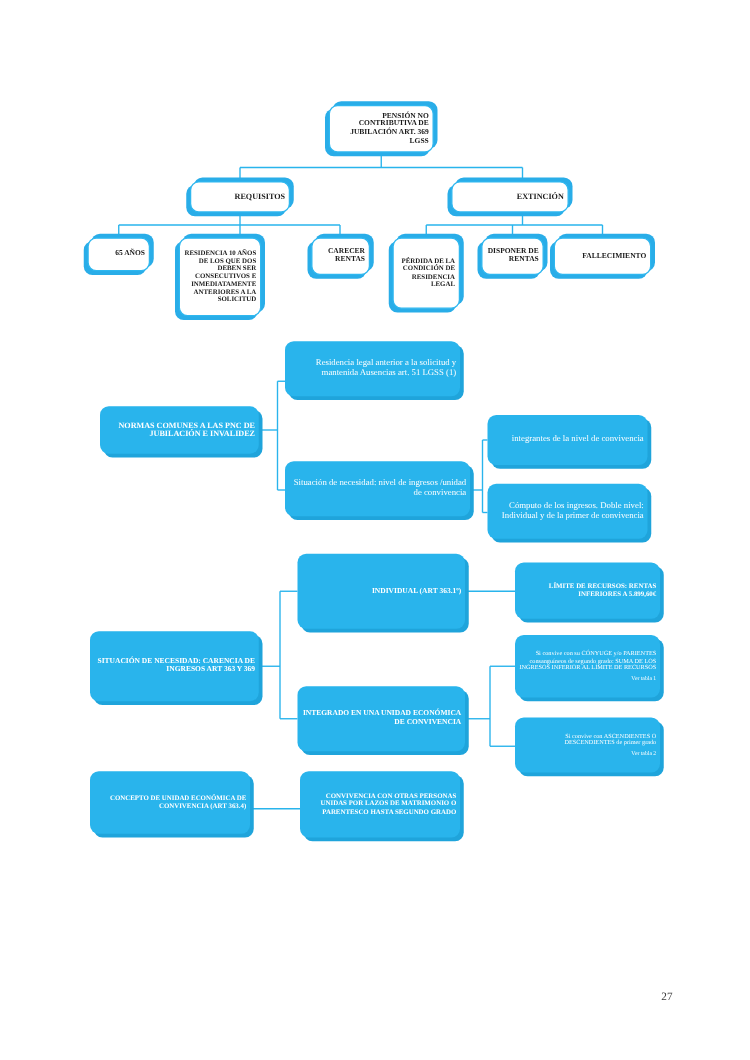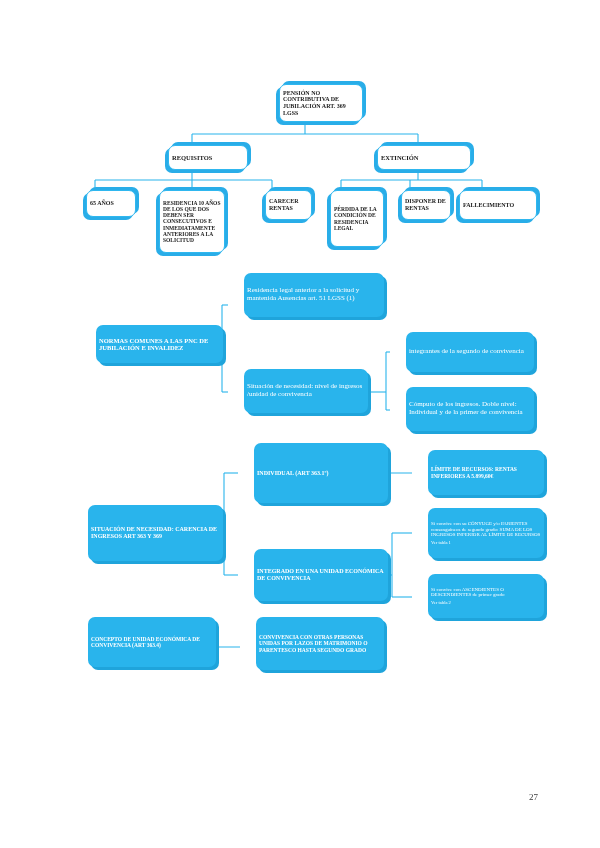--- a/index.html
+++ b/index.html
@@ -8,24 +8,23 @@
     font-family:"Liberation Serif", serif;
     position:relative;overflow:hidden;
   }
   #page{position:absolute;left:0;top:0;width:600px;height:848px;}
 
   svg.links{position:absolute;left:0;top:0;width:600px;height:848px;pointer-events:none;}
 
   .node{
     position:absolute;box-sizing:border-box;
     display:flex;align-items:center;justify-content:center;
-    text-align:left;line-height:1.12;
+    text-align:right;line-height:1.12;
     border-radius:7px;
     z-index:3;
-    margin-left:16px;
   }
   .node .tx{display:block;padding:2px 3px;width:100%;}
 
   
   .boxw{
     background:#ffffff;
     border:1.4px solid #2fb7ef;
     color:#1a1a1a;
     box-shadow:-3px 3px 0 0 #29ade8, 3px -3px 0 0 #29ade8;
   }
@@ -141,26 +140,26 @@
   </div>
 
   <div class="node boxf sh bold fs65 caps" style="left:80px;top:325px;width:127px;height:38px;">
     <span class="tx">NORMAS COMUNES A LAS PNC DE JUBILACIÓN E INVALIDEZ</span>
   </div>
 
   <div class="node boxf sh fs7" style="left:228px;top:273px;width:140px;height:44px;">
     <span class="tx">Residencia legal anterior a la solicitud y mantenida Ausencias art. 51 LGSS (1)</span>
   </div>
 
-  <div class="node boxf sh fs7" style="left:228px;top:369px;width:124px;height:44px;">
+  <div class="node boxf sh fs7" style="left:228px;top:369px;width:148px;height:44px;">
     <span class="tx">Situación de necesidad: nivel de ingresos /unidad de convivencia</span>
   </div>
 
   <div class="node boxf sh fs7" style="left:390px;top:332px;width:128px;height:40px;">
-    <span class="tx">integrantes de la segundo de convivencia</span>
+    <span class="tx">integrantes de la nivel de convivencia</span>
   </div>
 
   <div class="node boxf sh fs7" style="left:390px;top:387px;width:128px;height:44px;">
     <span class="tx">Cómputo de los ingresos. Doble nivel: Individual y de la primer de convivencia</span>
   </div>
 
   <div class="node boxf sh bold fs6 caps" style="left:72px;top:505px;width:135px;height:56px;">
     <span class="tx">SITUACIÓN DE NECESIDAD: CARENCIA DE INGRESOS ART 363 Y 369</span>
   </div>
 

